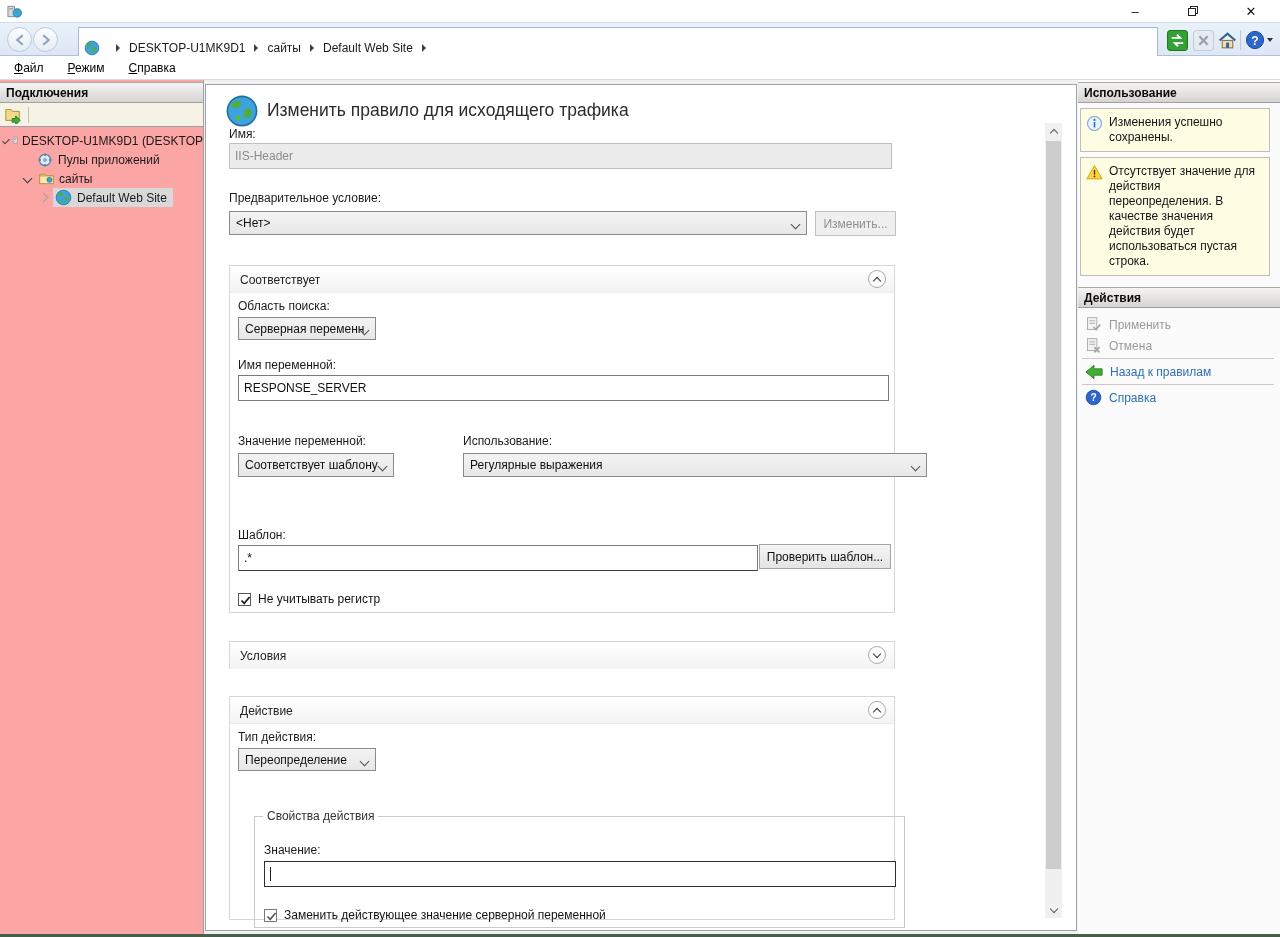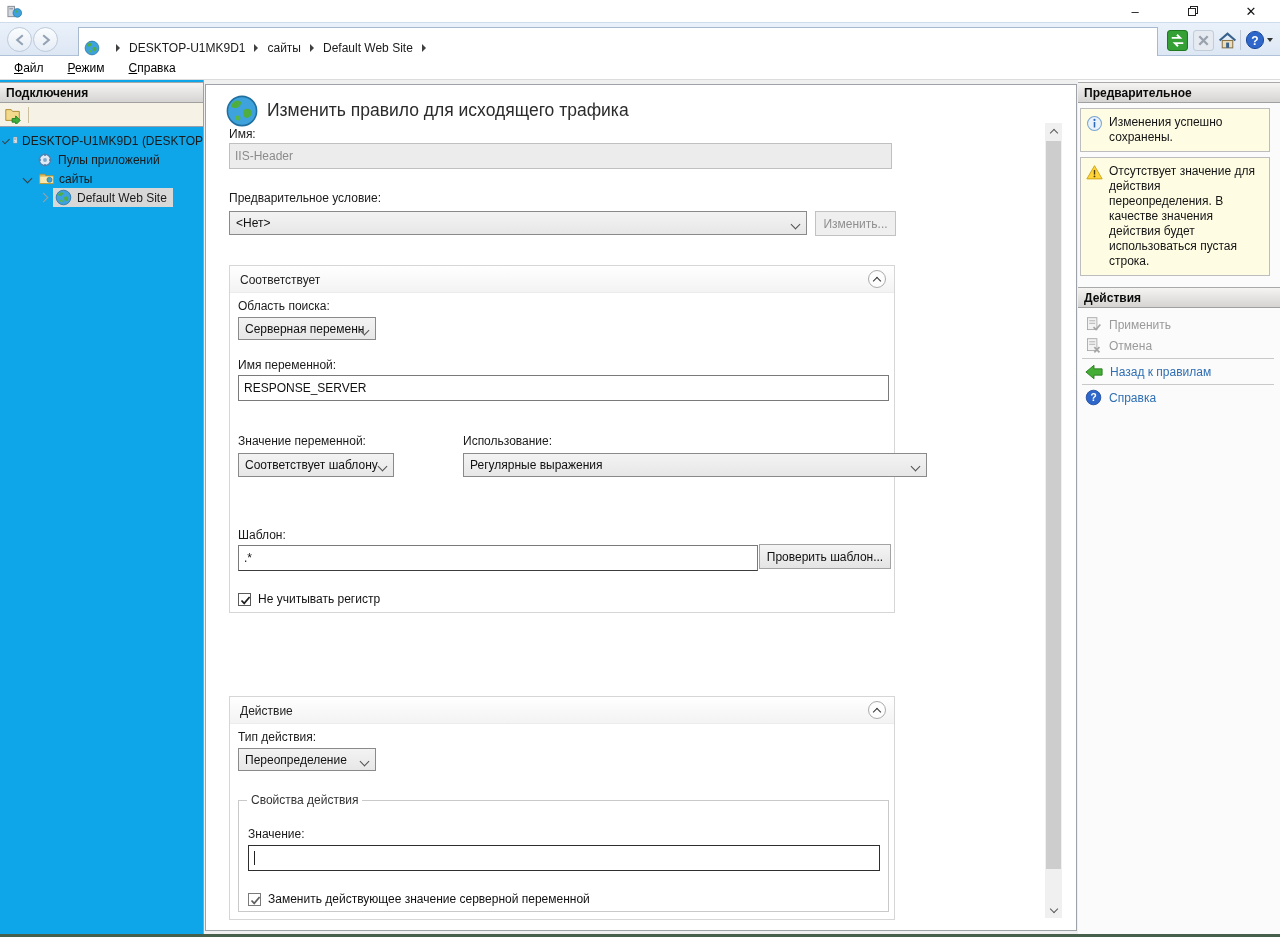--- a/index.html
+++ b/index.html
@@ -36,21 +36,21 @@
 
   
   .menubar{position:absolute;left:0;top:56px;width:1280px;height:24px;background:#fff;border-bottom:1px solid #dcdcdc;box-sizing:border-box;display:flex;align-items:center;padding-left:14px;gap:24px;}
   .menu-item{color:#000;}
 
   
   .panel-header{height:21px;background:linear-gradient(#f5f4f3,#d6d4d2);
     border-top:1px solid #a9a9a9;border-bottom:1px solid #a0a0a0;
     display:flex;align-items:center;padding-left:6px;font-weight:bold;color:#0a0a0a;box-sizing:border-box;}
 
-  .left-panel{position:absolute;left:0;top:80px;width:204px;height:854px;background:#0ea5e9;border-right:1px solid #9aa0a6;box-sizing:border-box;}
+  .left-panel{position:absolute;left:0;top:80px;width:204px;height:854px;background:#fca5a5;border-right:1px solid #9aa0a6;box-sizing:border-box;}
   .tree-toolbar{height:24px;background:#f7f2e6;border-bottom:1px solid #98a0ac;display:flex;align-items:center;padding-left:4px;gap:6px;box-sizing:border-box;}
   .tb-sep{width:1px;height:16px;background:#cabf9f;}
   .tree{padding-top:4px;}
   .tree-row{height:19px;display:flex;align-items:center;white-space:nowrap;overflow:hidden;}
   .sel-hl{display:flex;align-items:center;gap:5px;background:#d8d8d8;padding:1px 6px 1px 2px;}
 
   .chev{display:inline-block;width:6px;height:6px;border-right:1.4px solid #3c3c3c;border-bottom:1.4px solid #3c3c3c;}
   .chev.down{transform:rotate(45deg);}
   .chev.up{transform:rotate(-135deg);}
   .chev.right{transform:rotate(-45deg);border-color:#a0a0a0;}
@@ -75,21 +75,21 @@
   .sec-header.noline{border-bottom:none;}
   .sec-title{position:absolute;left:10px;top:7px;color:#222;}
   .collapse-btn{position:absolute;right:8px;top:4px;width:18px;height:18px;border:1px solid #ababab;border-radius:50%;background:#fdfdfd;box-sizing:border-box;display:flex;align-items:center;justify-content:center;}
   .collapse-btn .chev{width:5px;height:5px;border-width:1.3px;border-color:#333;}
   .collapse-btn .chev.up{margin-top:3px;}
   .collapse-btn .chev.down{margin-top:-2px;}
 
   .cbrow{position:absolute;display:flex;align-items:center;gap:7px;color:#111;white-space:nowrap;}
   .cb{width:13px;height:13px;background:#fff;border:1px solid #5a5a5a;box-sizing:border-box;position:relative;flex:none;}
 
-  fieldset.grp{position:absolute;border:1px solid #c9c9c9;margin:0;padding:2px 8px 8px 8px;box-sizing:border-box;}
+  fieldset.grp{position:absolute;border:1px solid #c9c9c9;margin:16px;padding:2px 8px 8px 8px;box-sizing:border-box;}
   fieldset.grp legend{padding:0 4px;color:#333;font-size:12px;}
 
   
   .vscroll{position:absolute;width:17px;background:#f0f0f0;}
   .sarrow{position:absolute;left:0;width:17px;height:17px;display:flex;align-items:center;justify-content:center;background:#f0f0f0;}
   .sarrow .chev{width:5px;height:5px;border-color:#5a5a5a;border-width:1.3px;}
   .sthumb{position:absolute;left:1px;width:15px;background:#cdcdcd;}
 
   
   .right-panel{position:absolute;left:1078px;top:80px;width:202px;height:854px;background:#fbfbfb;box-sizing:border-box;}
@@ -385,20 +385,28 @@
     <div class="cbrow" style="left:8px;top:326px">
       <span class="cb">
         <svg width="13" height="13">
             <use href="#i-check"></use>
           </svg>
       </span>
       <span>Не учитывать регистр</span>
     </div>
   </div>
 
+  <div class="section" style="left:23px;top:556px;width:666px;height:28px">
+    <div class="sec-header noline">
+      <span class="sec-title">Условия</span>
+      <span class="collapse-btn">
+          <span class="chev down"></span>
+        </span>
+    </div>
+  </div>
 
   <div class="section" style="left:23px;top:611px;width:666px;height:224px">
     <div class="sec-header">
       <span class="sec-title">Действие</span>
       <span class="collapse-btn">
           <span class="chev up"></span>
         </span>
     </div>
     <div class="lbl" style="left:8px;top:33px">Тип действия:</div>
     <div class="combo" style="left:8px;top:51px;width:138px;height:23px">
@@ -430,21 +438,21 @@
     <div class="sthumb" style="top:18px;height:728px"></div>
     <div class="sarrow" style="bottom:0">
         <span class="chev down" style="margin-top:-2px"></span>
       </div>
   </div>
 </div>
 
 <div class="right-panel">
   <div style="height:2px"></div>
   <div class="panel-header">
-    <span>Предварительное</span>
+    <span>Использование</span>
   </div>
 
   <div class="alert">
     <svg width="17" height="17" style="flex:none">
         <use href="#i-info"></use>
       </svg>
     <span class="atext">Изменения успешно сохранены.</span>
   </div>
   <div class="alert">
     <svg width="17" height="17" style="flex:none">

